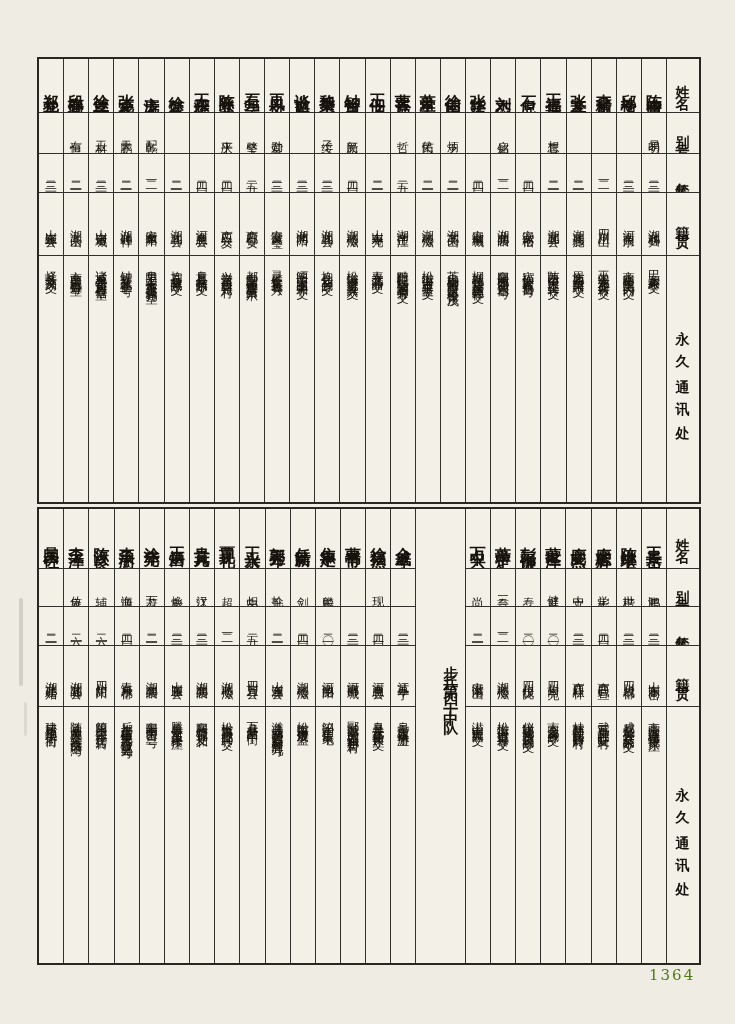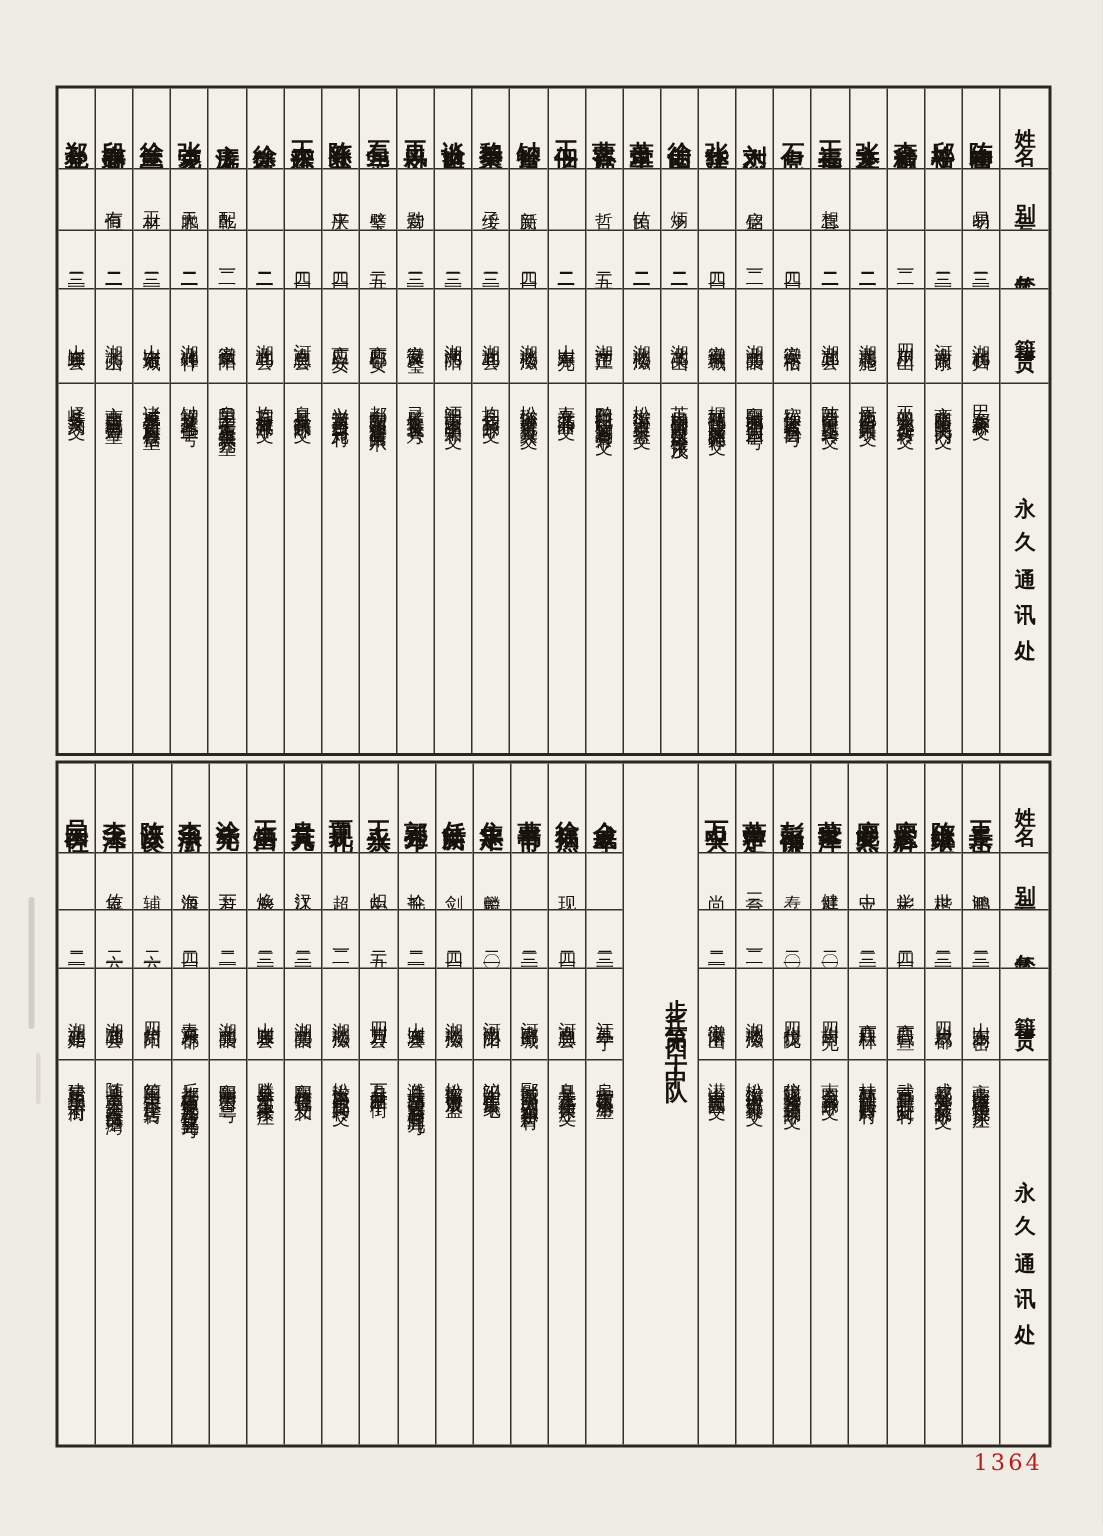--- a/index.html
+++ b/index.html
@@ -82,21 +82,21 @@
     font-size:15px; font-weight:bold;
     letter-spacing:9px;
     color:#17130c;
   }
   .page-num{
     position:absolute;
     top:966px; left:649px;
     font-family:"DejaVu Serif", serif;
     font-size:15px;
     letter-spacing:2px;
-    color:#b91c1c;
+    color:#4d7c0f;
   }
   
   .smudge{position:absolute; background:#8a867c; opacity:.28; border-radius:2px;}
   .smudge.s1{left:19px; top:598px; width:4px; height:88px;}
   .smudge.s2{left:24px; top:702px; width:3px; height:34px; opacity:.18;}
 </style>
 </head>
 <body>
 
 <div class="sheet">

